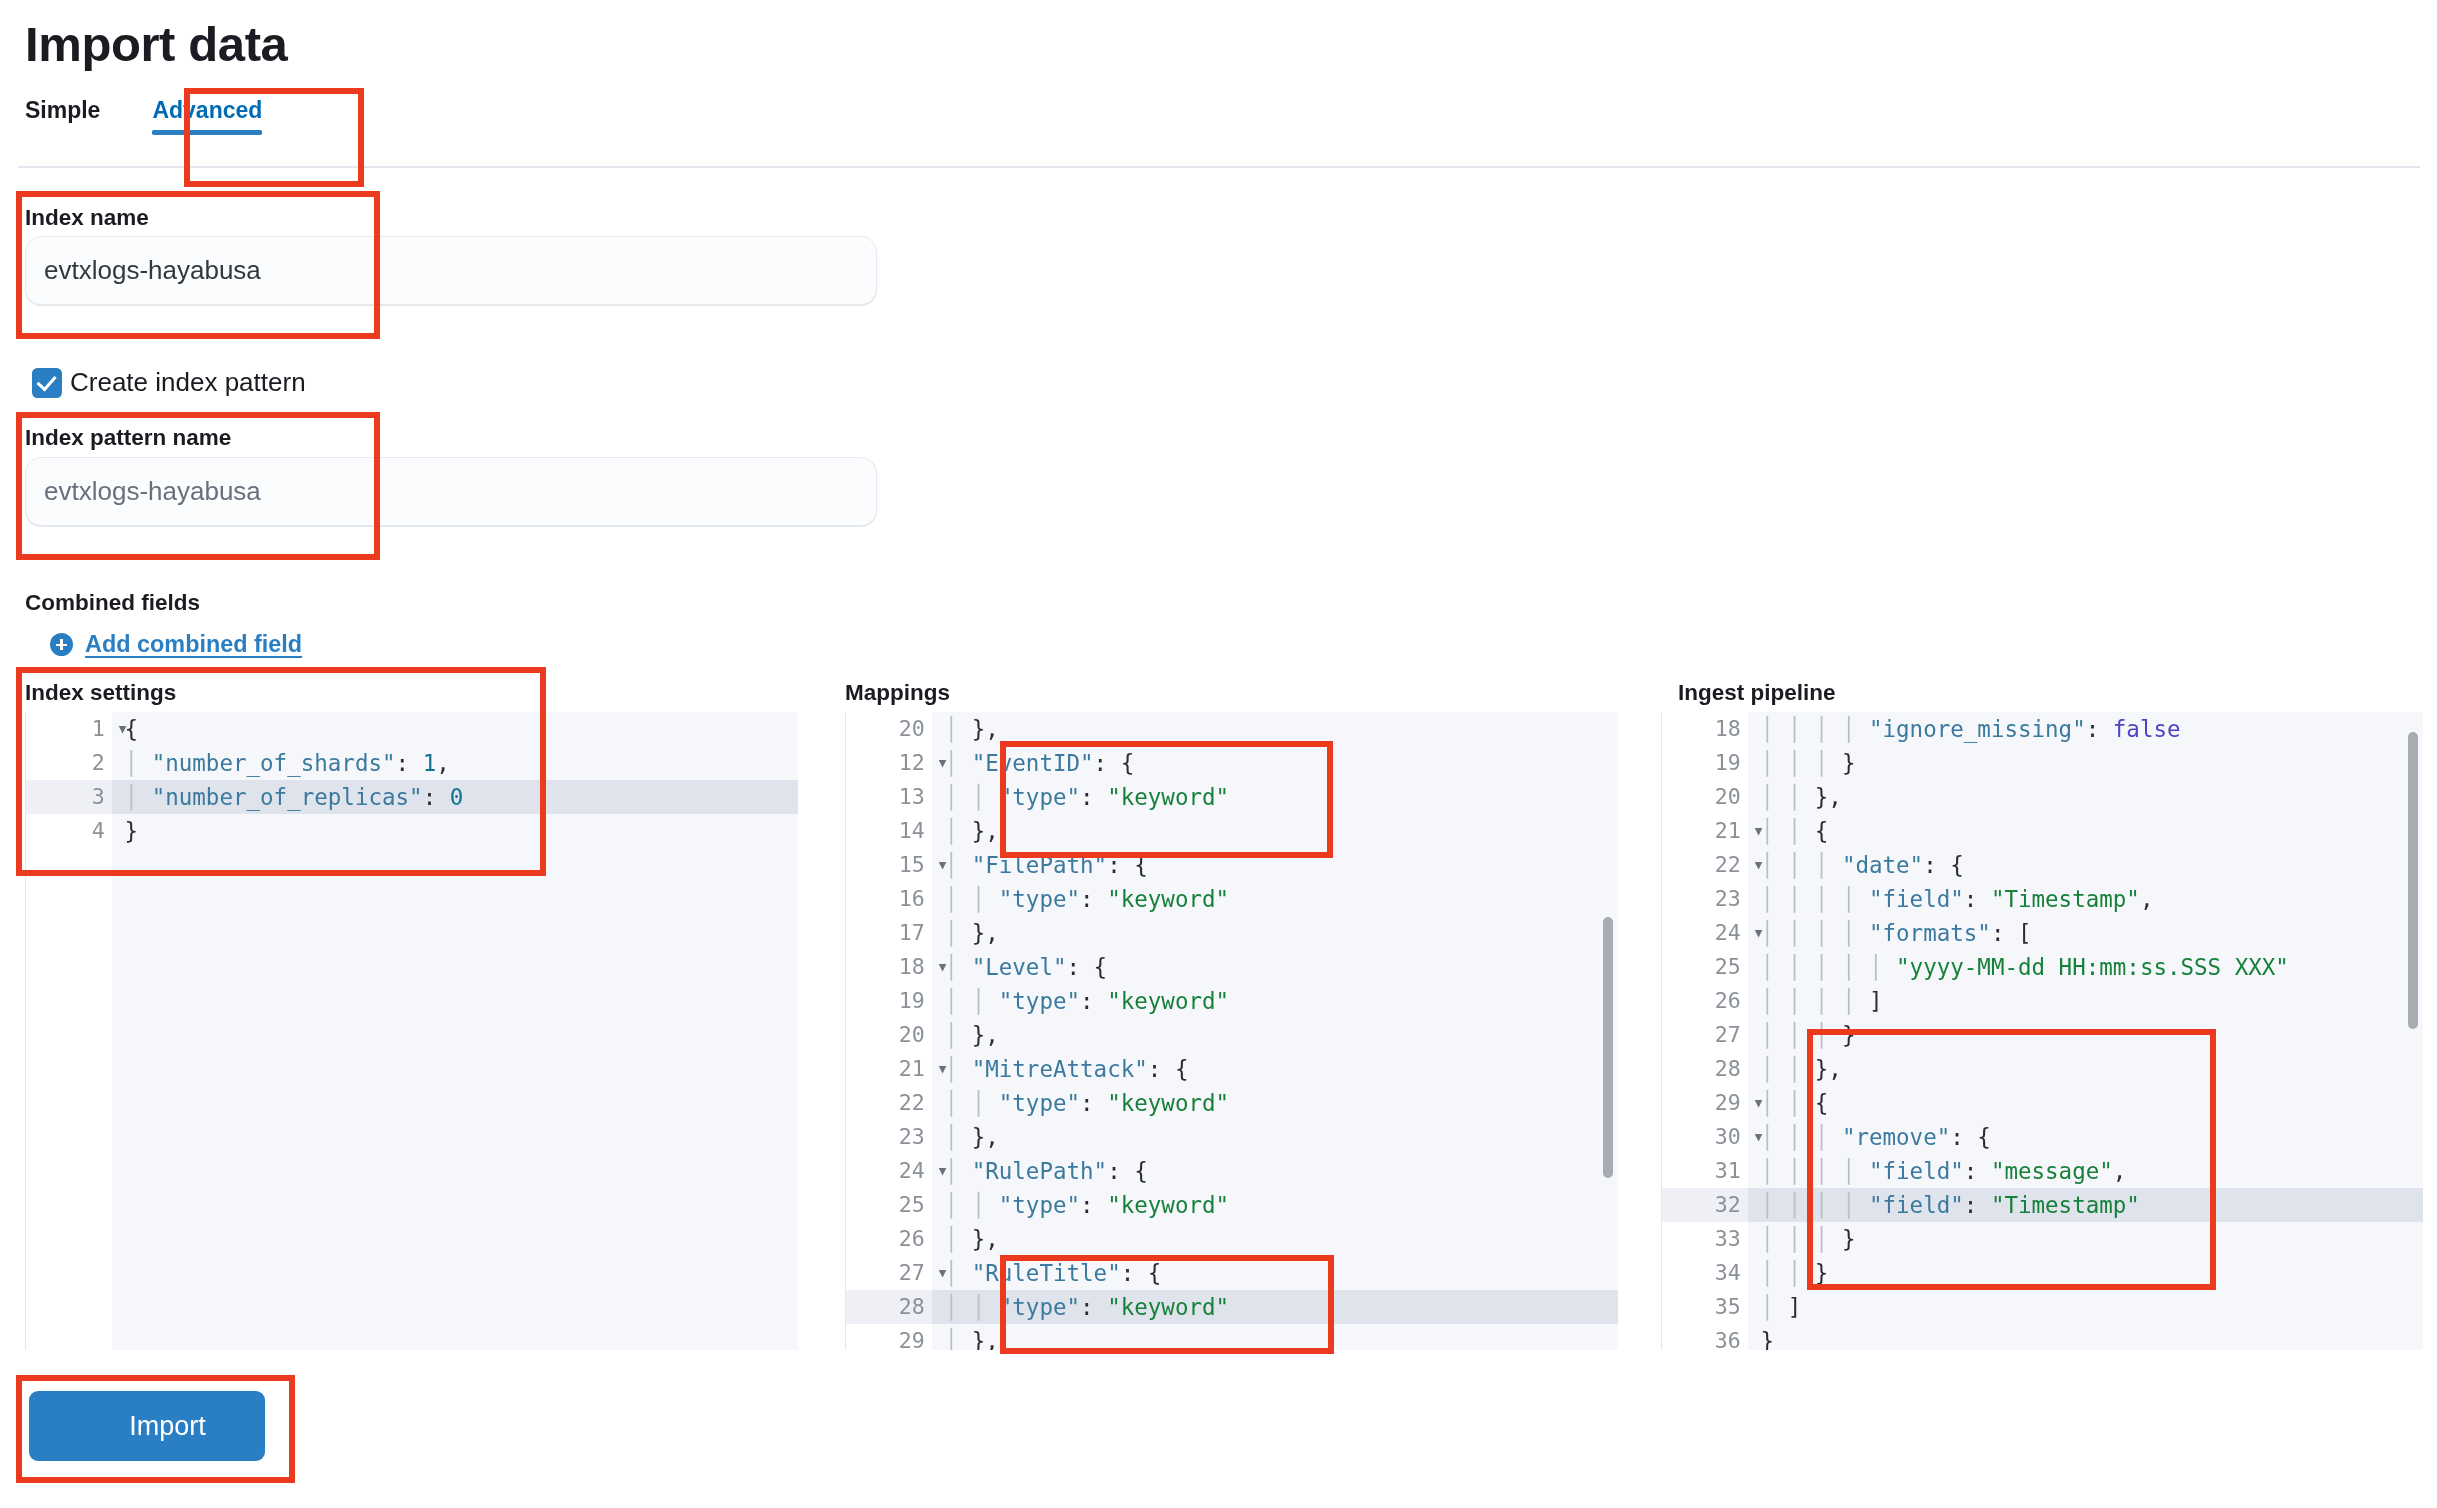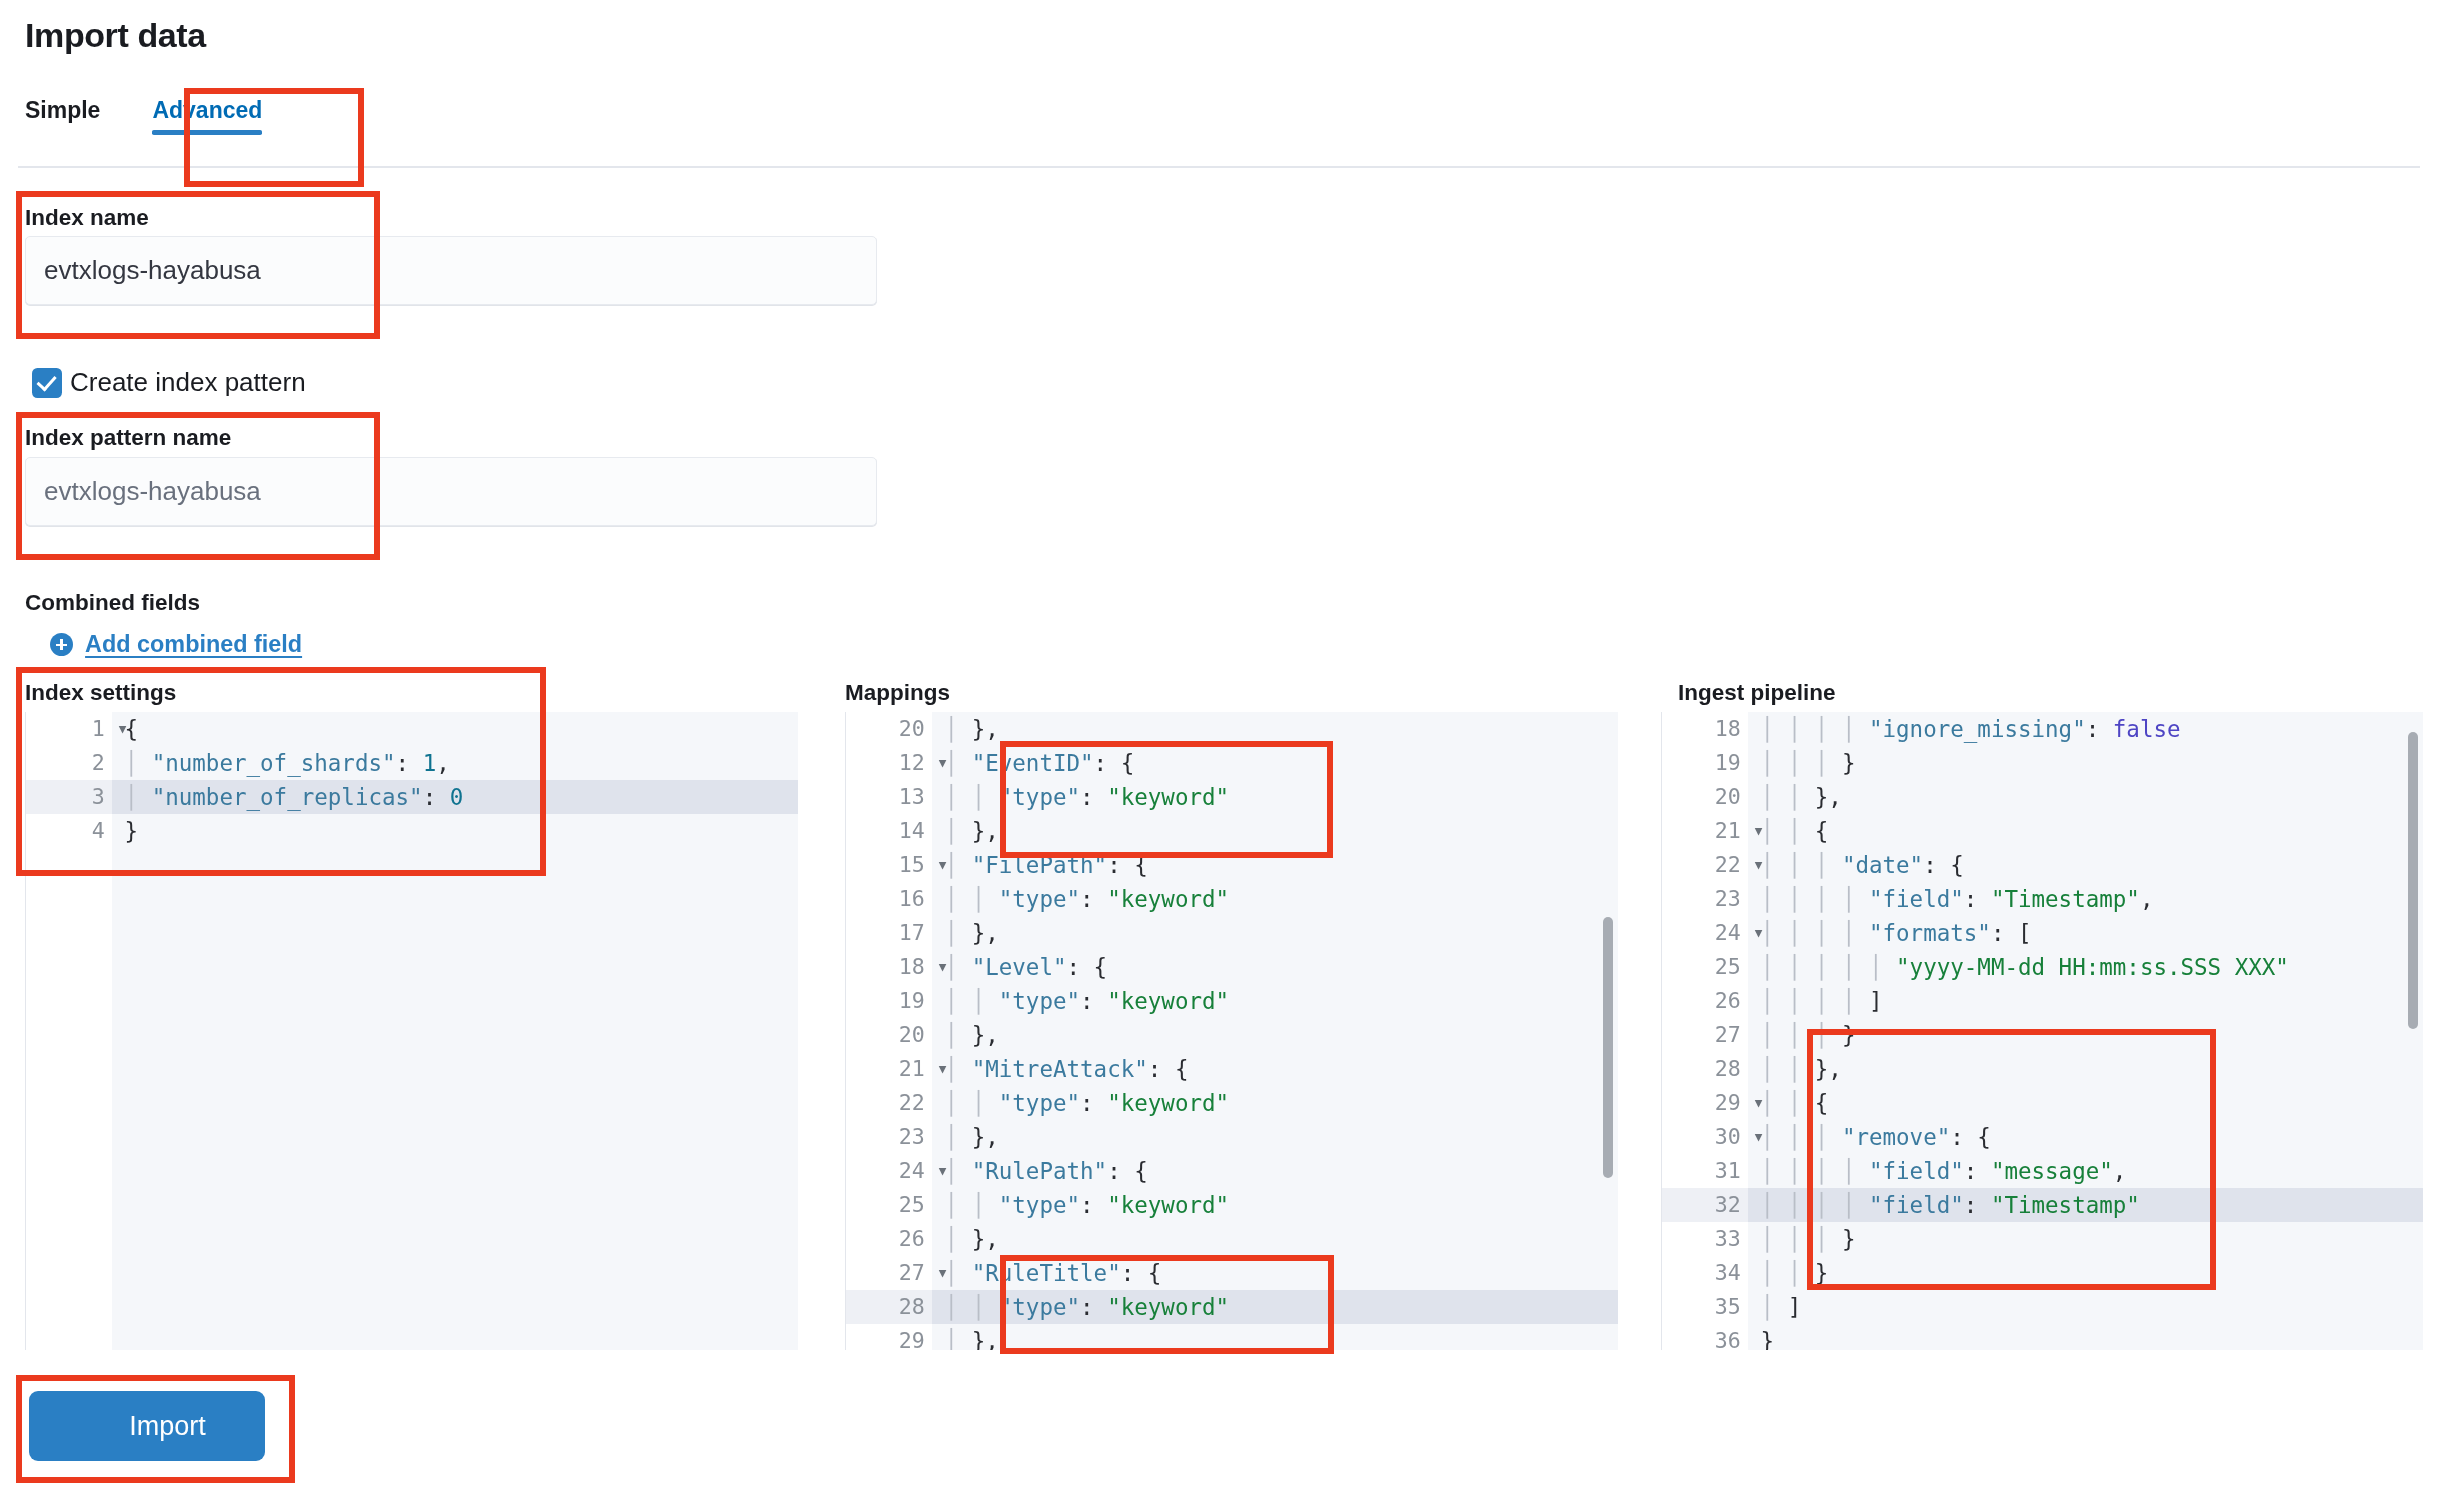--- a/index.html
+++ b/index.html
@@ -14,21 +14,21 @@
     color: #1a1c21;
     position: relative;
     overflow: hidden;
   }
 
   
   #page-title {
     position: absolute;
     left: 25px;
     top: 16px;
-    font-size: 34px;
+    font-size: 49px;
     font-weight: bold;
     letter-spacing: -0.4px;
     color: #1a1c21;
   }
 
   
   #tabs {
     position: absolute;
     left: 25px;
     top: 99px;
@@ -76,21 +76,21 @@
     font-weight: bold;
     color: #1a1c21;
   }
   .text-input {
     position: absolute;
     box-sizing: border-box;
     height: 69px;
     width: 852px;
     background: #fbfcfd;
     border: 0.9px solid #e7eaef;
-    border-radius: 5px;
+    border-radius: 16px;
     box-shadow: 0 0.9px 0 0 rgba(200,205,215,0.55);
     font-size: 26px;
     font-family: "Liberation Sans", sans-serif;
     padding: 0 18px;
     color: #343741;
     outline: none;
   }
   .text-input::placeholder { color: #69707d; }
 
   #index-name-label { left: 25px; top: 205px; }

